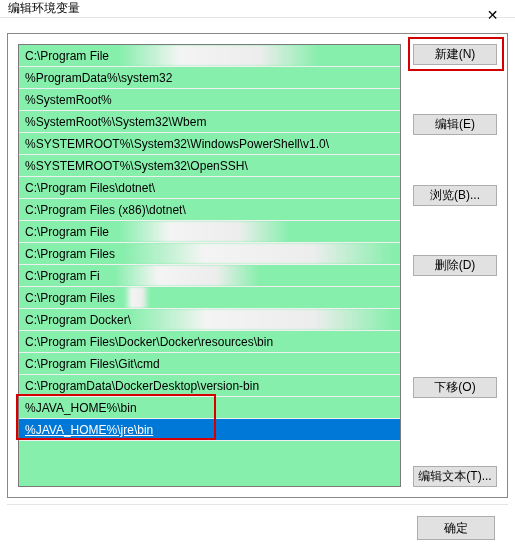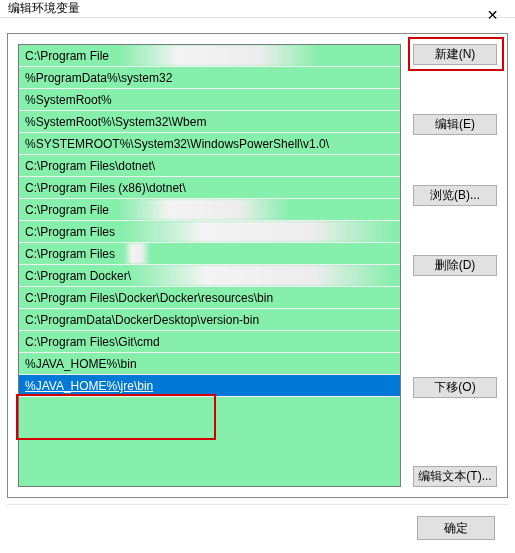--- a/index.html
+++ b/index.html
@@ -117,29 +117,31 @@
 </div>
 
 <div class="content">
 
   <div class="listbox" id="listbox">
       <div class="list-item"><span>C:\Program File</span><div class="blur-mask" style="left: 100px; right: 80px;"></div></div>
       <div class="list-item"><span>%ProgramData%\system32</span></div>
       <div class="list-item"><span>%SystemRoot%</span></div>
       <div class="list-item"><span>%SystemRoot%\System32\Wbem</span></div>
       <div class="list-item"><span>%SYSTEMROOT%\System32\WindowsPowerShell\v1.0\</span></div>
+      <div class="list-item"><span>%SYSTEMROOT%\System32\OpenSSH\</span></div>
       <div class="list-item"><span>C:\Program Files\dotnet\</span></div>
       <div class="list-item"><span>C:\Program Files (x86)\dotnet\</span></div>
       <div class="list-item"><span>C:\Program File</span><div class="blur-mask" style="left: 100px; right: 110px;"></div></div>
       <div class="list-item"><span>C:\Program Files</span><div class="blur-mask" style="left: 103px; right: 5px;"></div></div>
+      <div class="list-item"><span>C:\Program Fi</span><div class="blur-mask" style="left: 95px; right: 140px;"></div></div>
       <div class="list-item"><span>C:\Program Files</span><div class="blur-mask" style="left: 105px; right: 250px;"></div></div>
       <div class="list-item"><span>C:\Program Docker\</span><div class="blur-mask" style="left: 108px; right: 5px;"></div></div>
       <div class="list-item"><span>C:\Program Files\Docker\Docker\resources\bin</span></div>
+      <div class="list-item"><span>C:\Program Files\Git\cmd</span></div>
       <div class="list-item"><span>C:\ProgramData\DockerDesktop\version-bin</span></div>
-      <div class="list-item"><span>C:\Program Files\Git\cmd</span></div>
       <div class="list-item"><span>%JAVA_HOME%\bin</span></div>
       <div class="list-item selected"><span>%JAVA_HOME%\jre\bin</span></div>
     </div>
 
   <div class="side-buttons">
     <button class="btn">新建(N)</button>
     <div class="gap-s"></div>
     <button class="btn">编辑(E)</button>
     <div class="gap-s"></div>
     <button class="btn">浏览(B)...</button>

